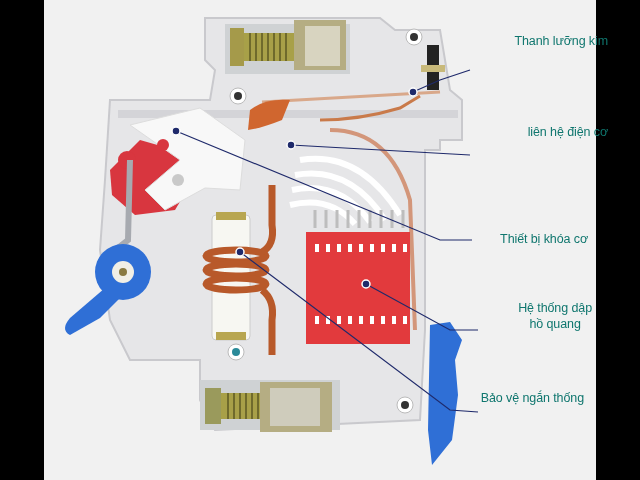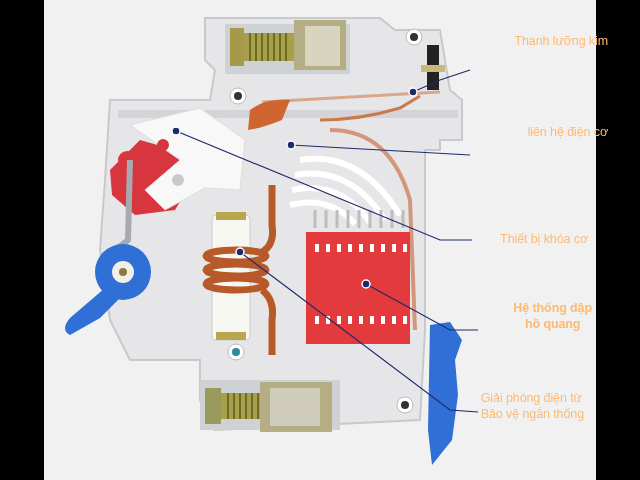--- a/index.html
+++ b/index.html
@@ -1,20 +1,20 @@
 <!DOCTYPE html>
 <html><head>
 <meta charset="utf-8">
 <style>
   html, body { margin:0; padding:0; }
   body { width:640px; height:480px; background:#000; position:relative; overflow:hidden;
          font-family:"Liberation Sans", sans-serif; }
   .frame { position:absolute; left:44px; top:0; width:552px; height:480px; background:#f1f1f1; }
   svg.diagram { position:absolute; left:0; top:0; width:640px; height:480px; }
-  .label { position:absolute; color:#fdba74; font-size:12.5px; line-height:16px;
+  .label { position:absolute; color:#0f766e; font-size:12.5px; line-height:16px;
            text-align:right; white-space:nowrap; letter-spacing:-0.1px; }
   .label span { display:block; }
 </style>
 </head>
 <body>
 
 <div class="frame"></div>
 
 <svg class="diagram" viewBox="0 0 640 480">
 
@@ -169,21 +169,20 @@
 </div>
 
 <div class="label" style="right:32px; top:124px;">
   <span style="text-align:left; padding-left:6px;">liên hệ điện cơ</span>
 </div>
 
 <div class="label" style="right:52px; top:231px;">
   <span>Thiết bị khóa cơ</span>
 </div>
 
-<div class="label" style="right:48px; top:300px; text-align:center;font-weight:bold;">
+<div class="label" style="right:48px; top:300px; text-align:center;">
   <span>Hệ thống dập</span>
   <span>hồ quang</span>
 </div>
 
 <div class="label" style="right:56px; top:390px; text-align:left;">
-  <span>Giải phóng điện từ</span>
   <span>Bảo vệ ngắn thống</span>
 </div>
 
 </body></html>

